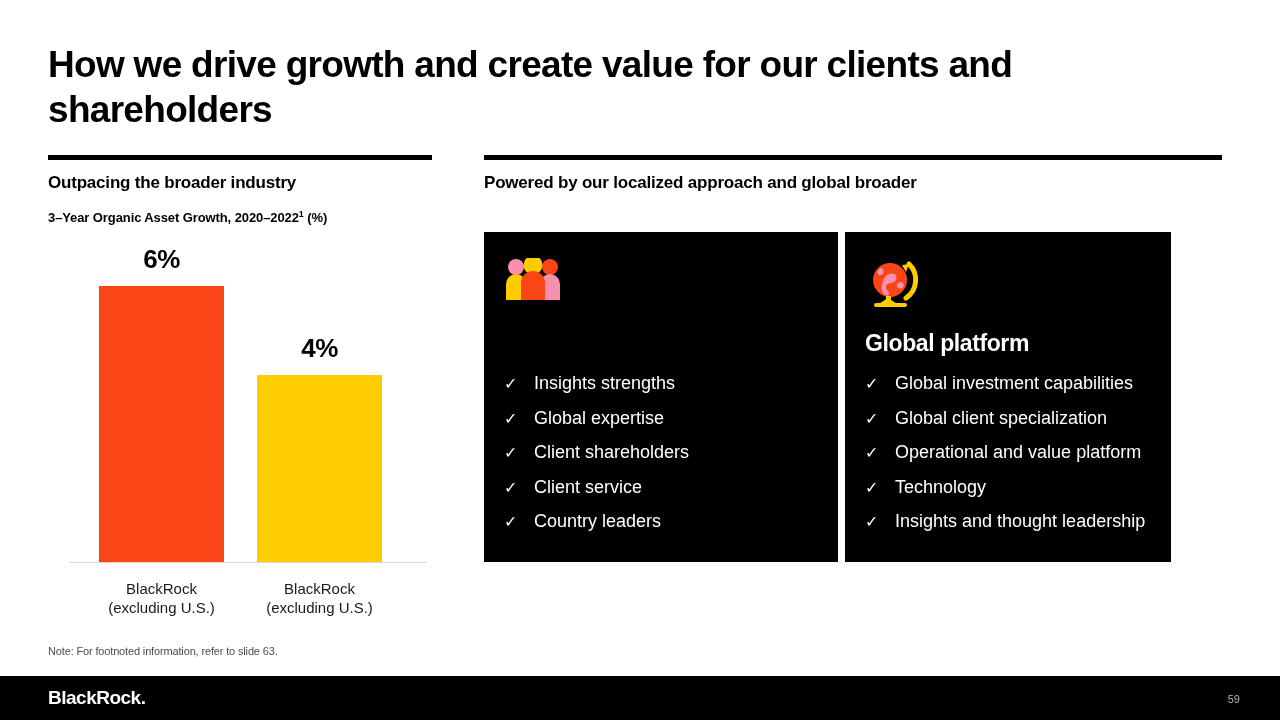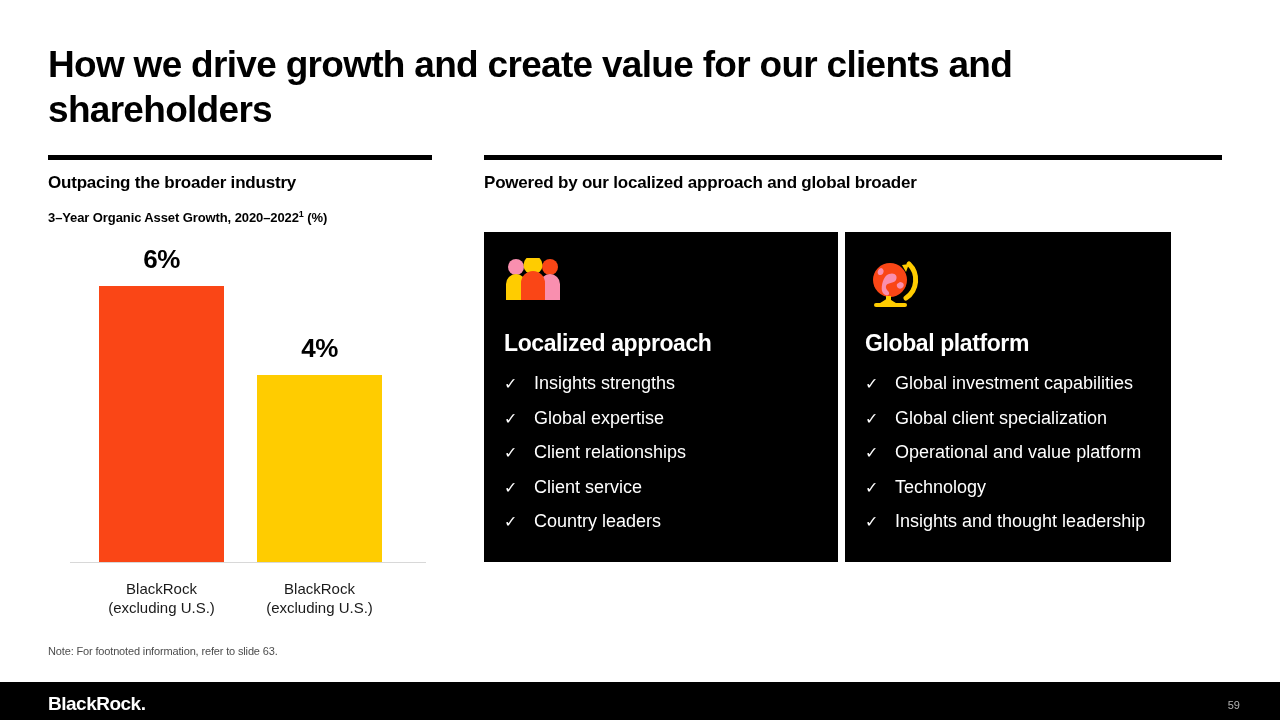--- a/index.html
+++ b/index.html
@@ -89,21 +89,21 @@
   }
 
   
   .note {
     position:absolute; left:48px; top:645px;
     font-size:11px; color:#4d4d4d; letter-spacing:-0.15px;
   }
 
   
   .footer {
-    position:absolute; left:0; bottom:0; width:1280px; height:38px;
+    position:absolute; left:0; bottom:0; width:1280px; height:44px;
     background:#000;
   }
   .logo {
     position:absolute; left:48px; top:11px;
     font-size:19px; font-weight:bold; color:#fff; letter-spacing:-0.5px;
   }
   .logo .dot { font-size:19px; }
   .pagenum {
     position:absolute; right:40px; top:17px;
     font-size:11px; color:#b3b3b3;
@@ -145,33 +145,32 @@
     <div class="icon">
       <svg width="58" height="42" viewBox="0 0 58 42">
         <circle cx="12" cy="9" r="8" fill="#F98FAF"></circle>
         <path d="M2 42 V26 a10 10 0 0 1 20 0 V42 Z" fill="#FFCC00"></path>
         <circle cx="46" cy="9" r="8" fill="#FA4616"></circle>
         <path d="M36 42 V26 a10 10 0 0 1 20 0 V42 Z" fill="#F98FAF"></path>
         <circle cx="29" cy="7" r="9.5" fill="#FFCC00"></circle>
         <path d="M17 42 V25 a12 12 0 0 1 24 0 V42 Z" fill="#FA4616"></path>
       </svg>
     </div>
-    <h3>Localized approach</h3>
     <ul>
       <li>
           <span class="check">✓</span>
           <span>Insights strengths</span>
         </li>
       <li>
           <span class="check">✓</span>
           <span>Global expertise</span>
         </li>
       <li>
           <span class="check">✓</span>
-          <span>Client relationships</span>
+          <span>Client shareholders</span>
         </li>
       <li>
           <span class="check">✓</span>
           <span>Client service</span>
         </li>
       <li>
           <span class="check">✓</span>
           <span>Country leaders</span>
         </li>
     </ul>

